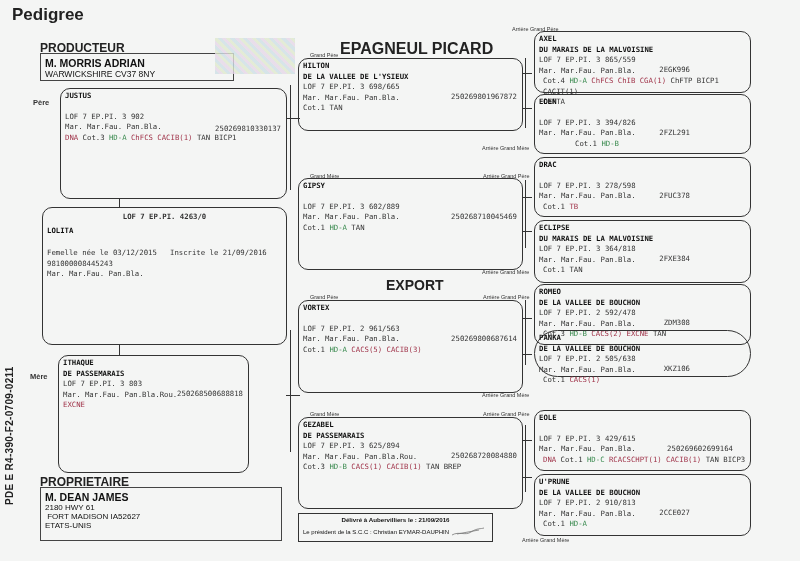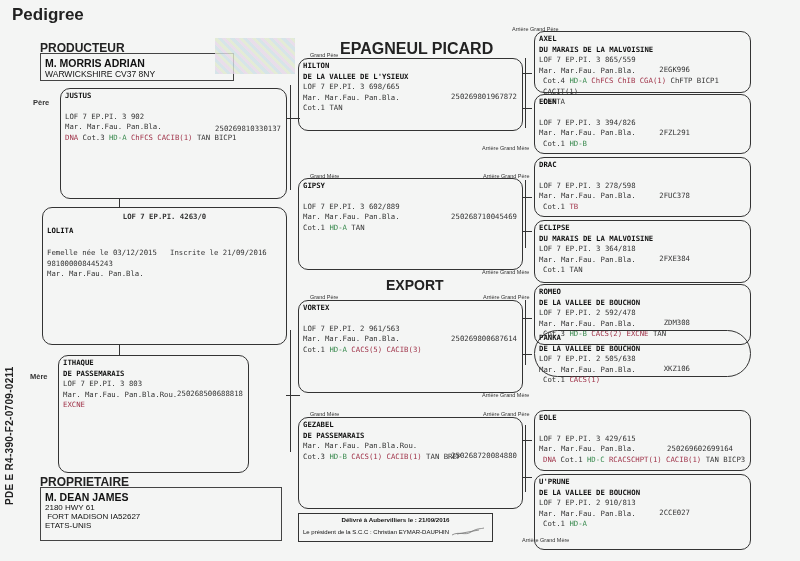--- a/index.html
+++ b/index.html
@@ -156,20 +156,21 @@
   <div class="line" style="margin-top:10px;">LOF 7 EP.PI. 2 961/563</div>
   <div class="line">Mar. Mar.Fau. Pan.Bla.</div>
   <div class="chip" style="top:33px;">250269800687614</div>
   <div><span class="dark">Cot.1</span> <span class="green">HD-A</span> <span class="red">CACS(5)</span> <span class="red">CACIB(3)</span></div>
 </div>
 
 <div class="tiny-label" style="left:310px;top:411px;">Grand Mère</div>
 <div class="card" style="left:298px;top:417px;width:225px;height:92px;">
   <div class="nm">GEZABEL</div>
   <div class="nm">DE PASSEMARAIS</div>
+  <div class="line">LOF 7 EP.PI. 3 625/894</div>
   <div class="line">Mar. Mar.Fau. Pan.Bla.Rou.</div>
   <div class="chip" style="top:33px;">250268720084880</div>
   <div><span class="dark">Cot.3</span> <span class="green">HD-B</span> <span class="red">CACS(1)</span> <span class="red">CACIB(1)</span> <span class="dark">TAN</span> <span class="dark">BREP</span></div>
 </div>
 
 <div class="tiny-label" style="left:512px;top:26px;">Arrière Grand Père</div>
 <div class="tiny-label" style="left:482px;top:145px;">Arrière Grand Mère</div>
 <div class="tiny-label" style="left:483px;top:173px;">Arrière Grand Père</div>
 <div class="tiny-label" style="left:482px;top:269px;">Arrière Grand Mère</div>
 <div class="tiny-label" style="left:483px;top:294px;">Arrière Grand Père</div>
@@ -184,21 +185,21 @@
   <div class="line">Mar. Mar.Fau. Pan.Bla.</div>
   <div class="chip" style="top:33px;right:60px;">2EGK996</div>
   <div style="padding-left:4px;"><span class="dark">Cot.4</span> <span class="green">HD-A</span> <span class="red">ChFCS</span> <span class="red">ChIB</span> <span class="red">CGA(1)</span> <span class="dark">ChFTP</span> <span class="dark">BICP1</span> <span class="dark">CACIT(1)</span><br><span class="dark">ChFTA</span></div>
 </div>
 
 <div class="card" style="left:534px;top:94px;width:217px;height:60px;">
   <div class="nm">EDEN</div>
   <div class="line" style="margin-top:10px;">LOF 7 EP.PI. 3 394/826</div>
   <div class="line">Mar. Mar.Fau. Pan.Bla.</div>
   <div class="chip" style="top:33px;right:60px;">2FZL291</div>
-  <div style="padding-left:4px;"><span class="dark">Cot.1</span> <span class="green">HD-B</span></div>
+  <div style="padding-left:4px;margin-left:32px;"><span class="dark">Cot.1</span> <span class="green">HD-B</span></div>
 </div>
 
 <div class="card" style="left:534px;top:157px;width:217px;height:60px;">
   <div class="nm">DRAC</div>
   <div class="line" style="margin-top:10px;">LOF 7 EP.PI. 3 278/598</div>
   <div class="line">Mar. Mar.Fau. Pan.Bla.</div>
   <div class="chip" style="top:33px;right:60px;">2FUC378</div>
   <div style="padding-left:4px;"><span class="dark">Cot.1</span> <span class="red">TB</span></div>
 </div>
 
@@ -230,21 +231,21 @@
 </div>
 
 <div class="card" style="left:534px;top:410px;width:217px;height:61px;">
   <div class="nm">EOLE</div>
   <div class="line" style="margin-top:10px;">LOF 7 EP.PI. 3 429/615</div>
   <div class="line">Mar. Mar.Fau. Pan.Bla.</div>
   <div class="chip" style="top:33px;right:17px;">250269602699164</div>
   <div style="padding-left:4px;"><span class="red">DNA</span> <span class="dark">Cot.1</span> <span class="green">HD-C</span> <span class="red">RCACSCHPT(1)</span> <span class="red">CACIB(1)</span> <span class="dark">TAN</span> <span class="dark">BICP3</span></div>
 </div>
 
-<div class="card" style="left:534px;top:474px;width:217px;height:76px;">
+<div class="card" style="left:534px;top:474px;width:217px;height:62px;">
   <div class="nm">U'PRUNE</div>
   <div class="nm">DE LA VALLEE DE BOUCHON</div>
   <div class="line">LOF 7 EP.PI. 2 910/813</div>
   <div class="line">Mar. Mar.Fau. Pan.Bla.</div>
   <div class="chip" style="top:33px;right:60px;">2CCE027</div>
   <div style="padding-left:4px;"><span class="dark">Cot.1</span> <span class="green">HD-A</span></div>
 </div>
 
 <div class="abs deliver">
   <div class="d1">Délivré à Aubervilliers le : 21/09/2016</div>

